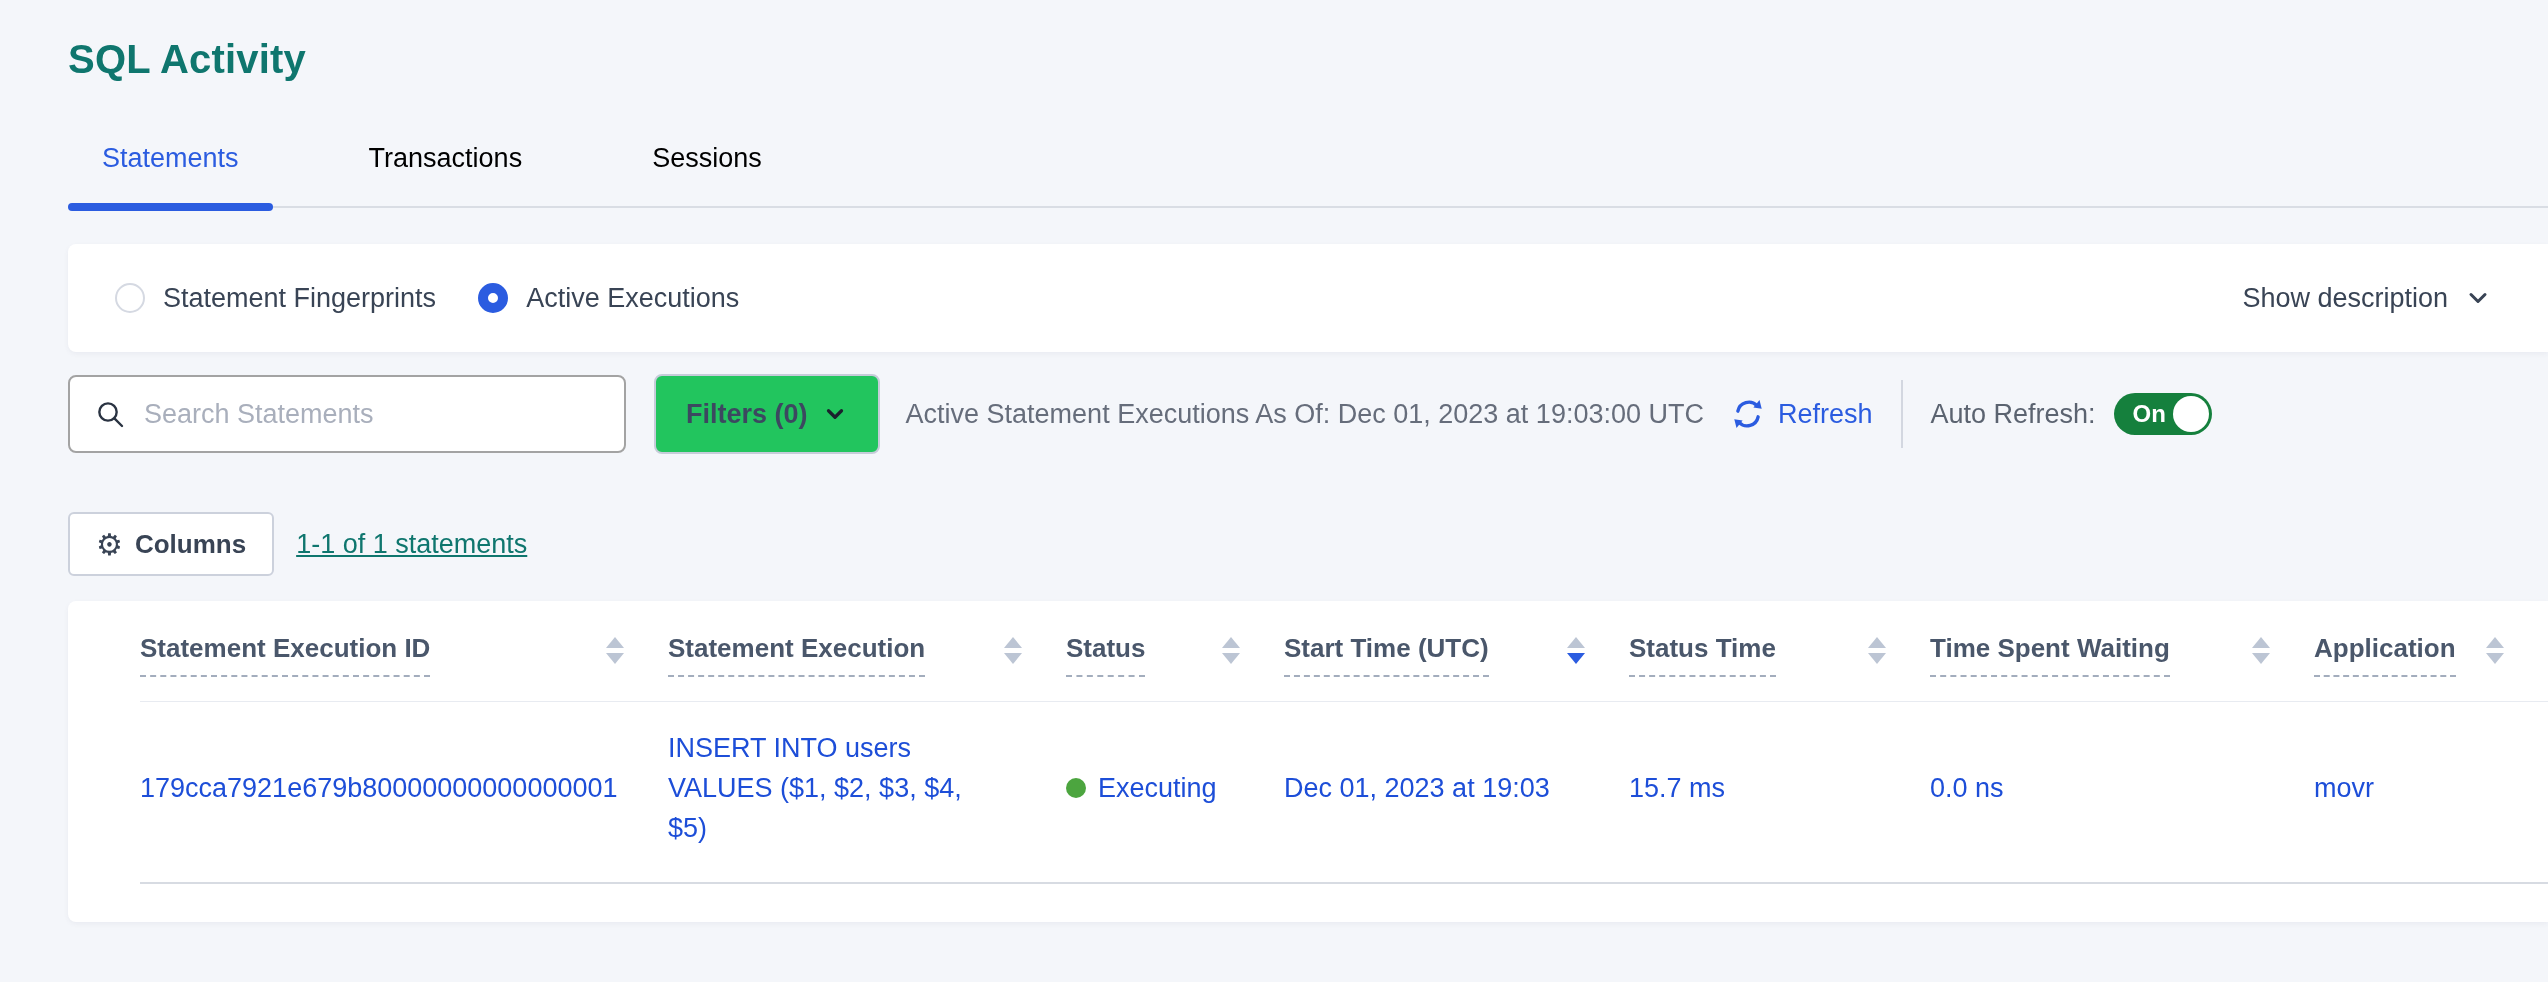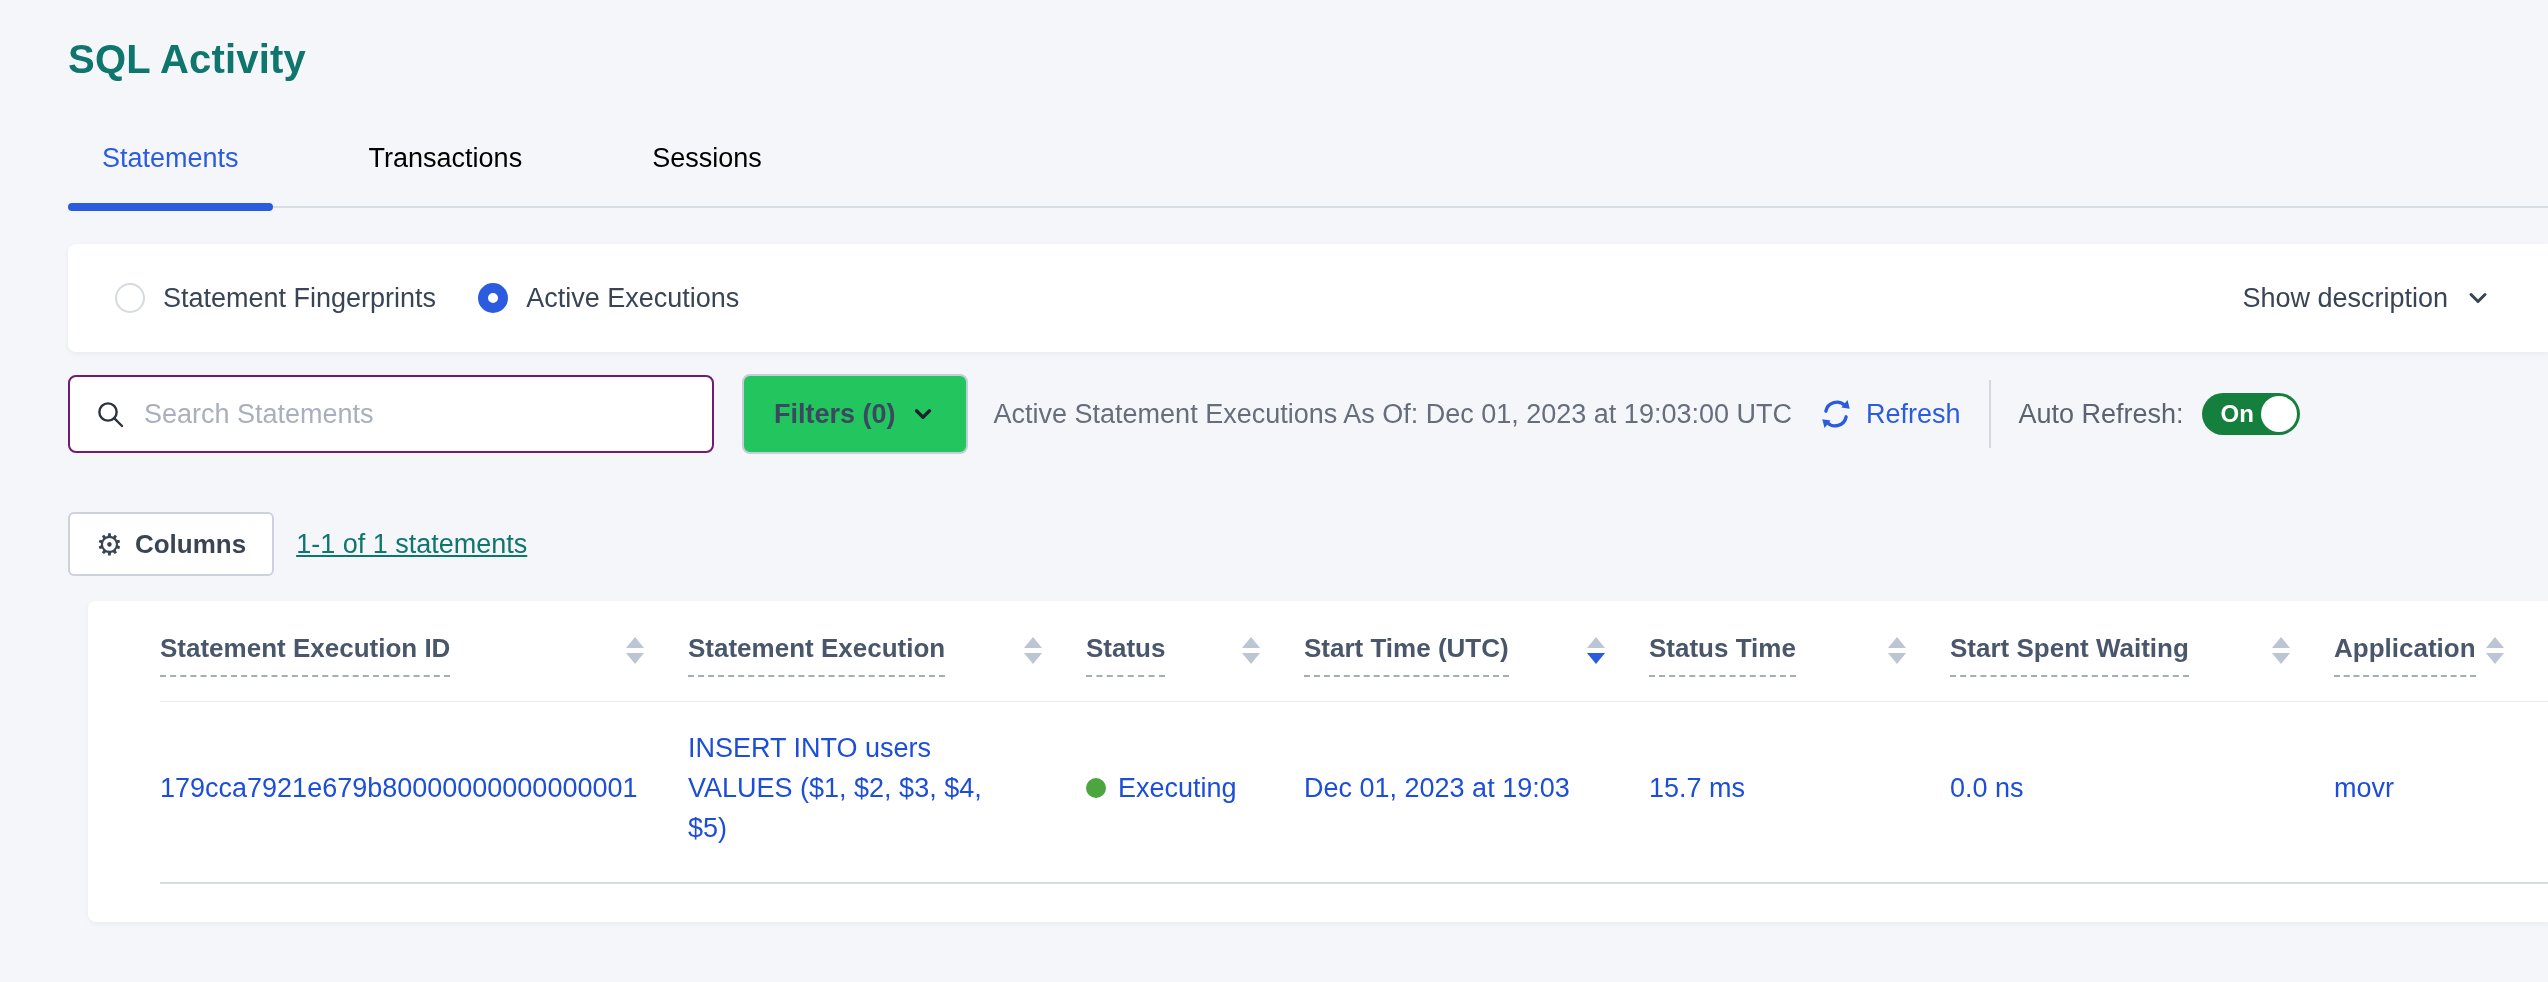--- a/index.html
+++ b/index.html
@@ -80,23 +80,23 @@
   .chev { margin-left: 16px; }
 
   
   .controls-row {
     margin: 22px 0 0 68px;
     display: flex;
     align-items: center;
     height: 80px;
   }
   .search-box {
-    width: 646px; height: 78px;
-    background: #fff;
-    border: 2px solid #701a75;
+    width: 558px; height: 78px;
+    background: #fff;
+    border: 2px solid #a3a3a3;
     border-radius: 8px;
     display: flex;
     align-items: center;
     padding: 0 20px 0 24px;
   }
   .search-box input {
     border: none; outline: none;
     flex: 1;
     font-family: inherit;
     font-size: 27px;
@@ -175,21 +175,21 @@
     font-size: 26px;
     font-weight: 700;
     color: #394455;
     cursor: pointer;
   }
   .columns-btn .gear { font-size: 30px; font-weight: 400; margin-right: 12px; color: #394455; }
   .result-count { margin-left: 22px; font-size: 27px; color: #0f766e; text-decoration: underline; }
 
   
   .table-card {
-    margin: 25px 0 0 88px;
+    margin: 25px 0 0 68px;
     background: #fff;
     border-radius: 8px 0 0 8px;
     box-shadow: 0 2px 5px rgba(60, 75, 100, 0.06);
     padding: 0 0 38px 72px;
   }
   .grid-row {
     display: grid;
     grid-template-columns: 528px 398px 218px 345px 301px 384px 1fr;
   }
   .thead {
@@ -352,21 +352,21 @@
           </span>
       </div>
       <div class="th">
         <span class="th-label">Status Time</span>
         <span class="sort-arrows">
             <i class="arr-up"></i>
             <i class="arr-down"></i>
           </span>
       </div>
       <div class="th">
-        <span class="th-label">Start Spent Waiting</span>
+        <span class="th-label">Time Spent Waiting</span>
         <span class="sort-arrows">
             <i class="arr-up"></i>
             <i class="arr-down"></i>
           </span>
       </div>
       <div class="th">
         <span class="th-label">Application</span>
         <span class="sort-arrows">
             <i class="arr-up"></i>
             <i class="arr-down"></i>

